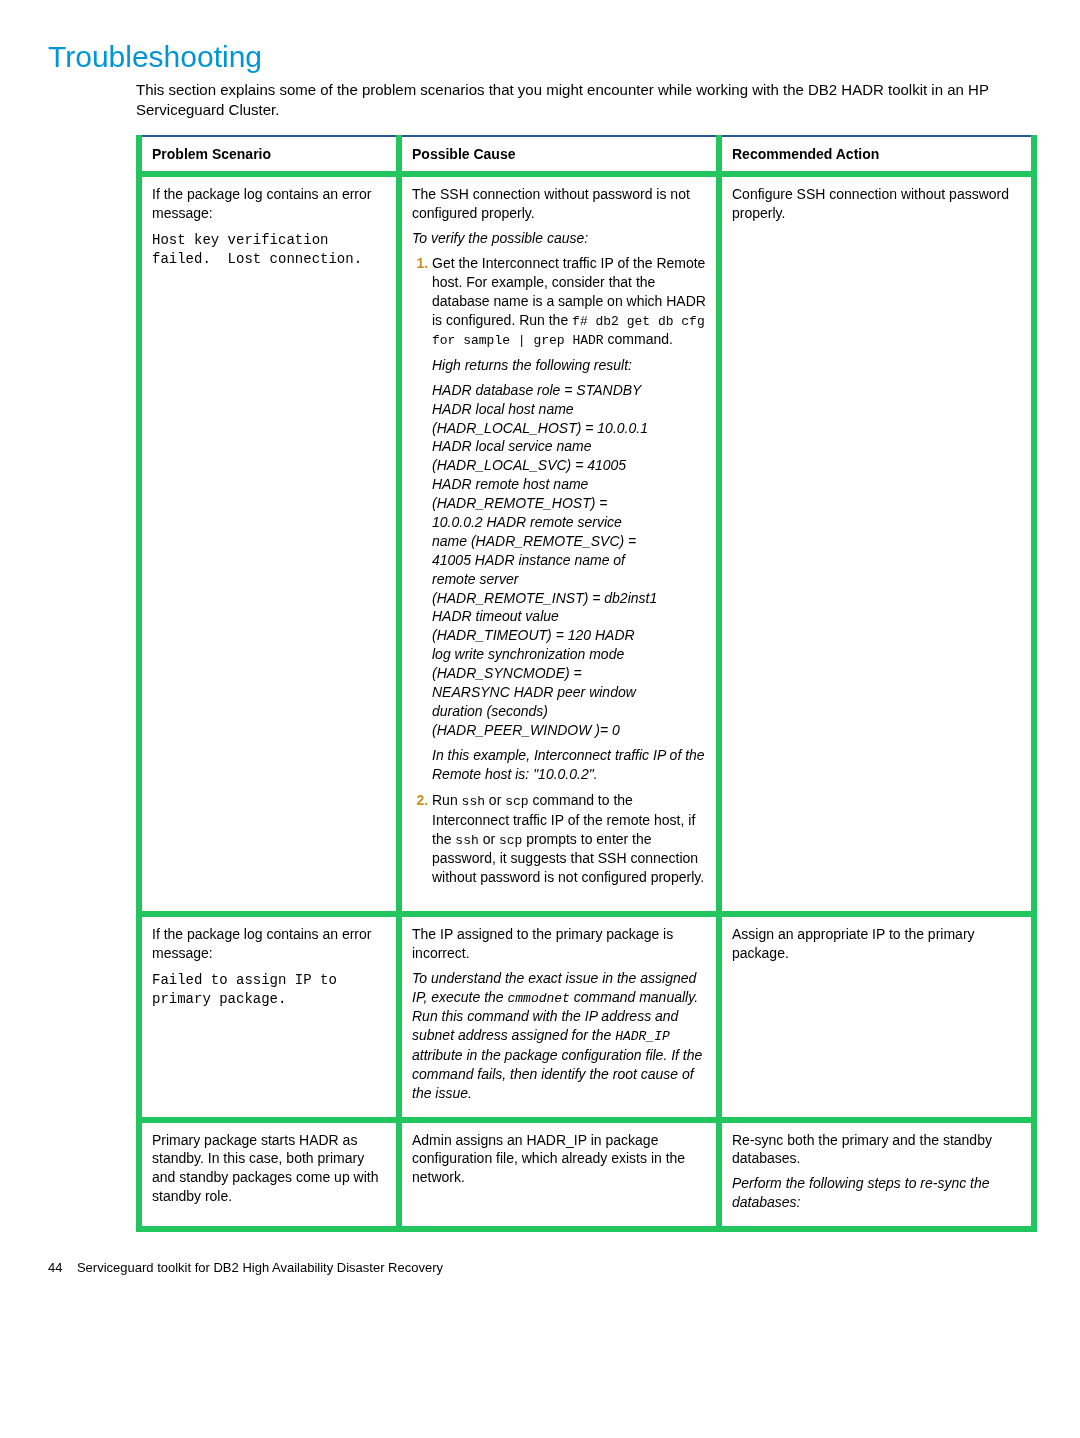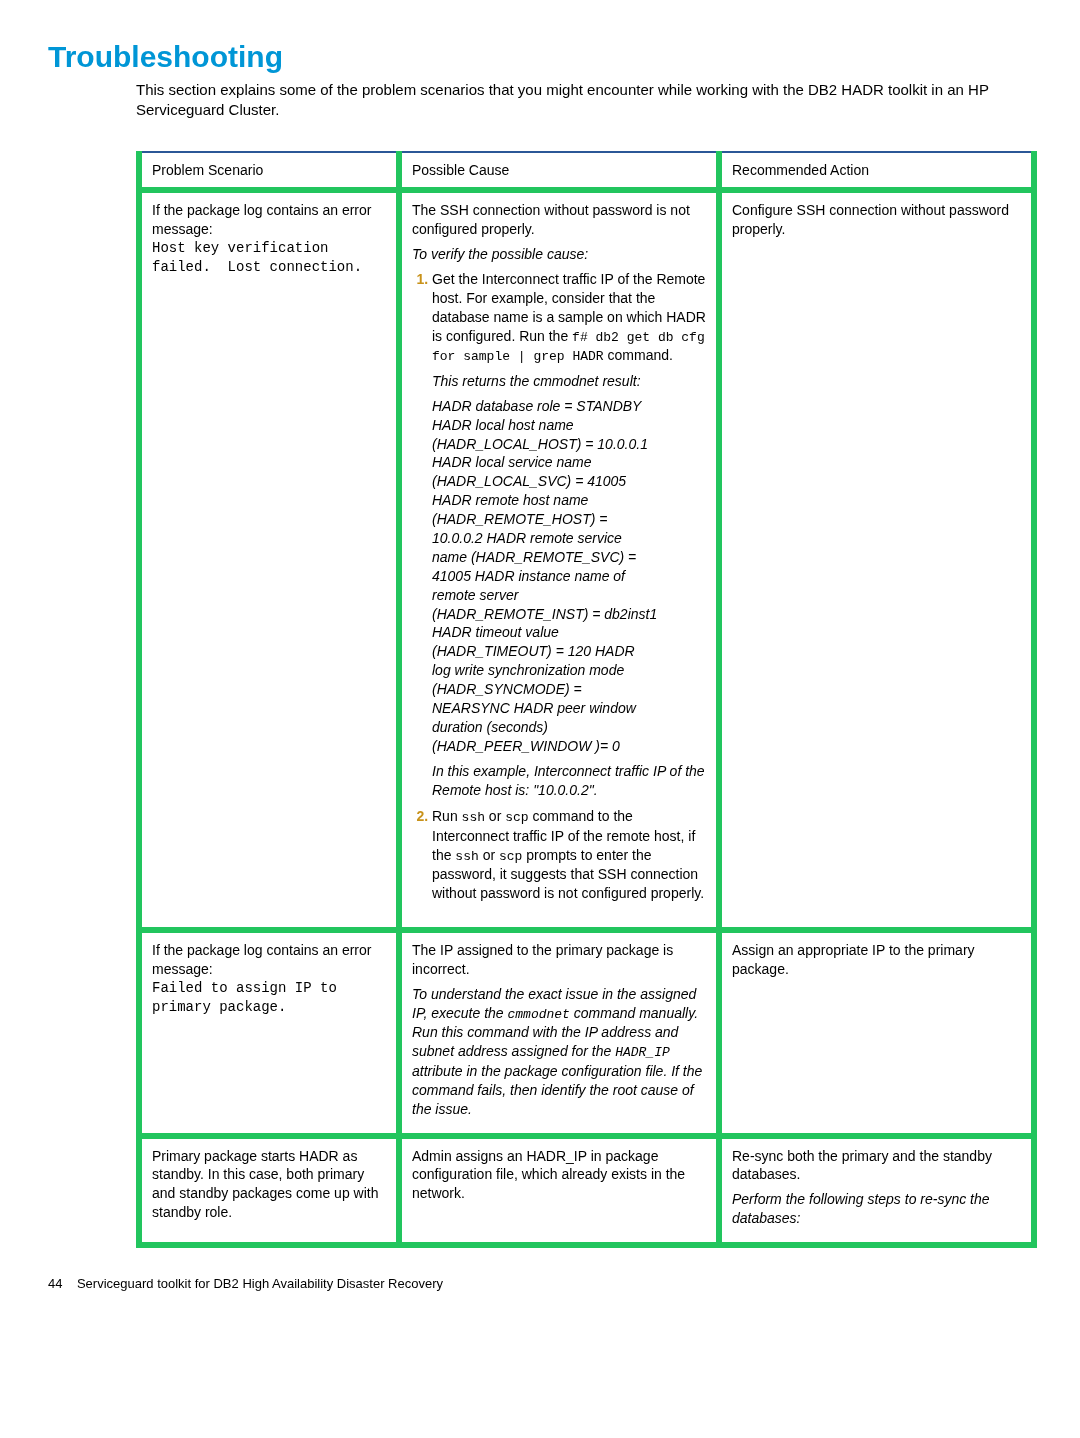--- a/index.html
+++ b/index.html
@@ -7,60 +7,60 @@
     font-family: Arial, Helvetica, sans-serif;
     background: #fff;
     color: #000;
     width: 1080px;
     padding: 40px 48px 24px 48px;
     box-sizing: border-box;
   }
   .page-heading {
     color: #0096d6;
     font-size: 30px;
-    font-weight: bold;
+    font-weight: normal;
     margin: 0 0 6px 0;
   }
   .intro {
     font-size: 15px;
     line-height: 1.35;
-    margin: 0 0 30px 88px;
+    margin: 0 0 14px 88px;
   }
   table.trouble {
     width: 895px;
     margin-left: 88px;
     border-collapse: collapse;
     table-layout: fixed;
   }
   table.trouble th, table.trouble td {
     border: 6px solid #22c55e;
     padding: 8px 10px;
     vertical-align: top;
     font-size: 14px;
     line-height: 1.35;
   }
   table.trouble th {
     background: #fff;
-    font-weight: normal;
+    font-weight: bold;
     text-align: left;
     border-top: 2px solid #2b5797;
     border-bottom: 2px solid #2b5797;
   }
   col.c1 { width: 260px; }
   col.c2 { width: 320px; }
   col.c3 { width: 315px; }
   code, .mono {
     font-family: "Courier New", monospace;
     font-size: 13px;
   }
   .block-mono {
     font-family: "Courier New", monospace;
     font-size: 14px;
     white-space: pre-wrap;
-    margin-top: 0;
+    margin-top: 8px;
     margin-bottom: 4px;
   }
   ol.steps {
     margin: 4px 0 16px 0;
     padding-left: 20px;
   }
   ol.steps > li {
     margin-bottom: 8px;
   }
   ol.steps > li::marker {
@@ -103,21 +103,21 @@
       <td>
         <div>If the package log contains an error message:</div>
         <div class="block-mono">Host key verification failed.  Lost connection.</div>
       </td>
       <td>
         <div>The SSH connection without password is not configured properly.</div>
         <div class="subblock">To verify the possible cause:</div>
         <ol class="steps">
           <li>
             <span>Get the Interconnect traffic IP of the Remote host. For example, consider that the database name is a sample on which HADR is configured. Run the </span><span class="mono">f# db2 get db cfg for sample | grep HADR</span><span> command.</span>
-            <div class="subblock">This returns the cmmodnet result:</div>
+            <div class="subblock">High returns the following result:</div>
             <div class="subblock" style="white-space: pre-line;">HADR database role = STANDBY
 HADR local host name
 (HADR_LOCAL_HOST) = 10.0.0.1
 HADR local service name
 (HADR_LOCAL_SVC) = 41005
 HADR remote host name
 (HADR_REMOTE_HOST) =
 10.0.0.2 HADR remote service
 name (HADR_REMOTE_SVC) =
 41005 HADR instance name of

